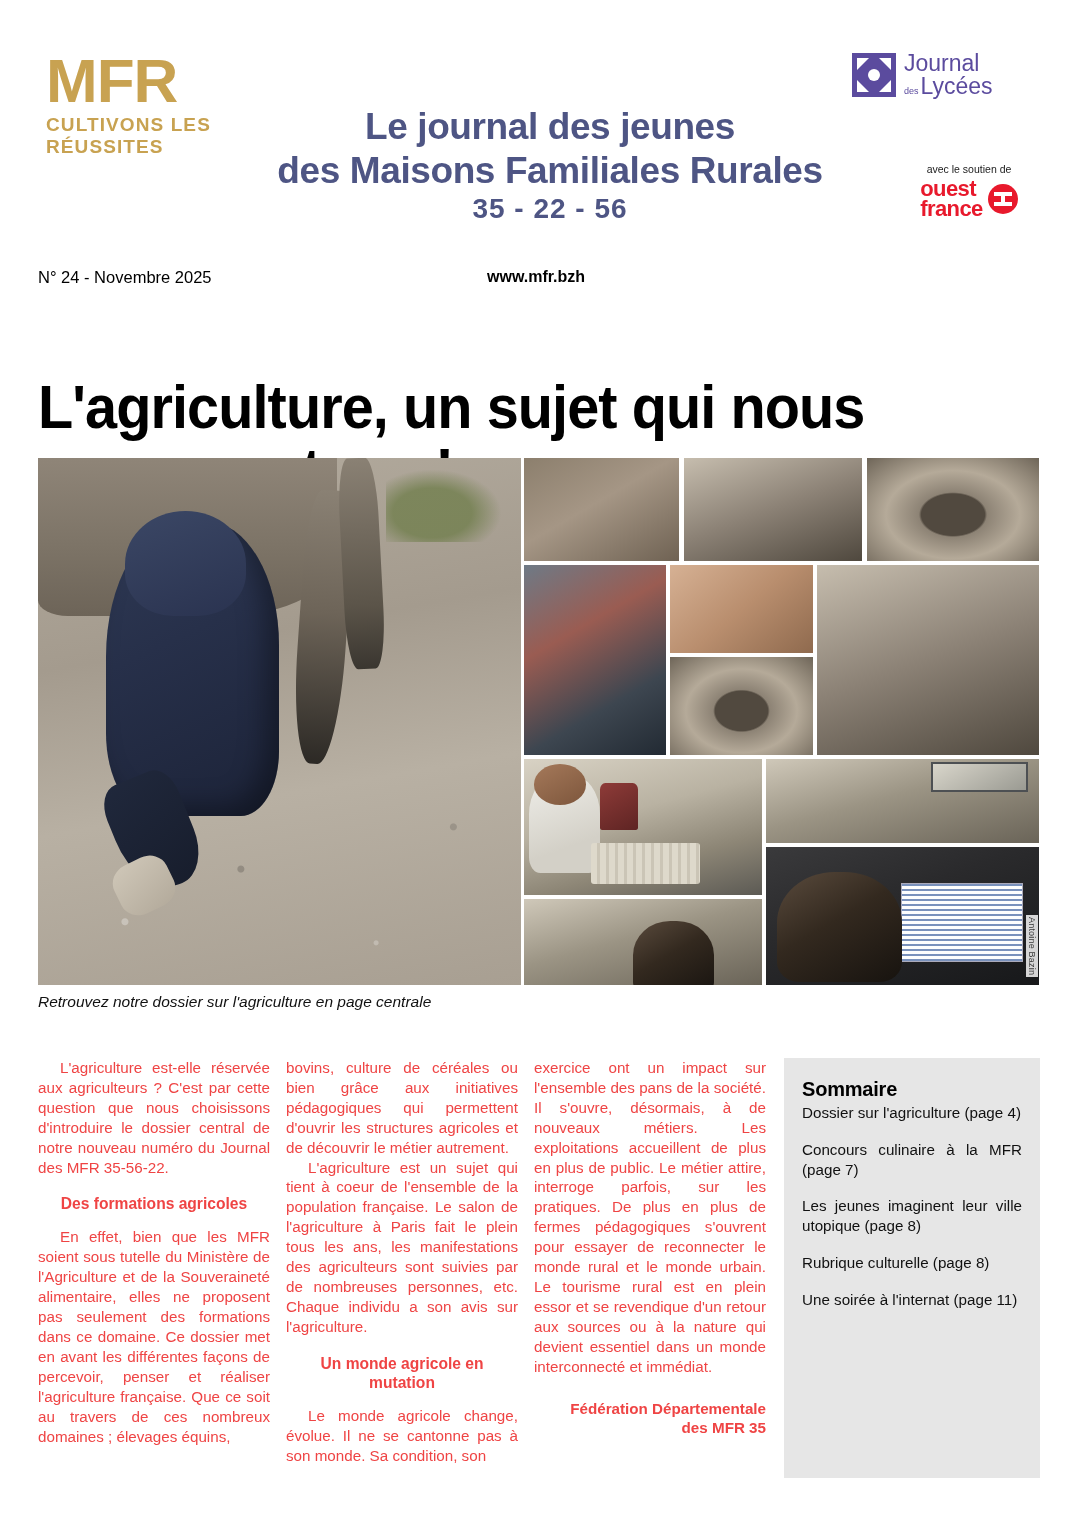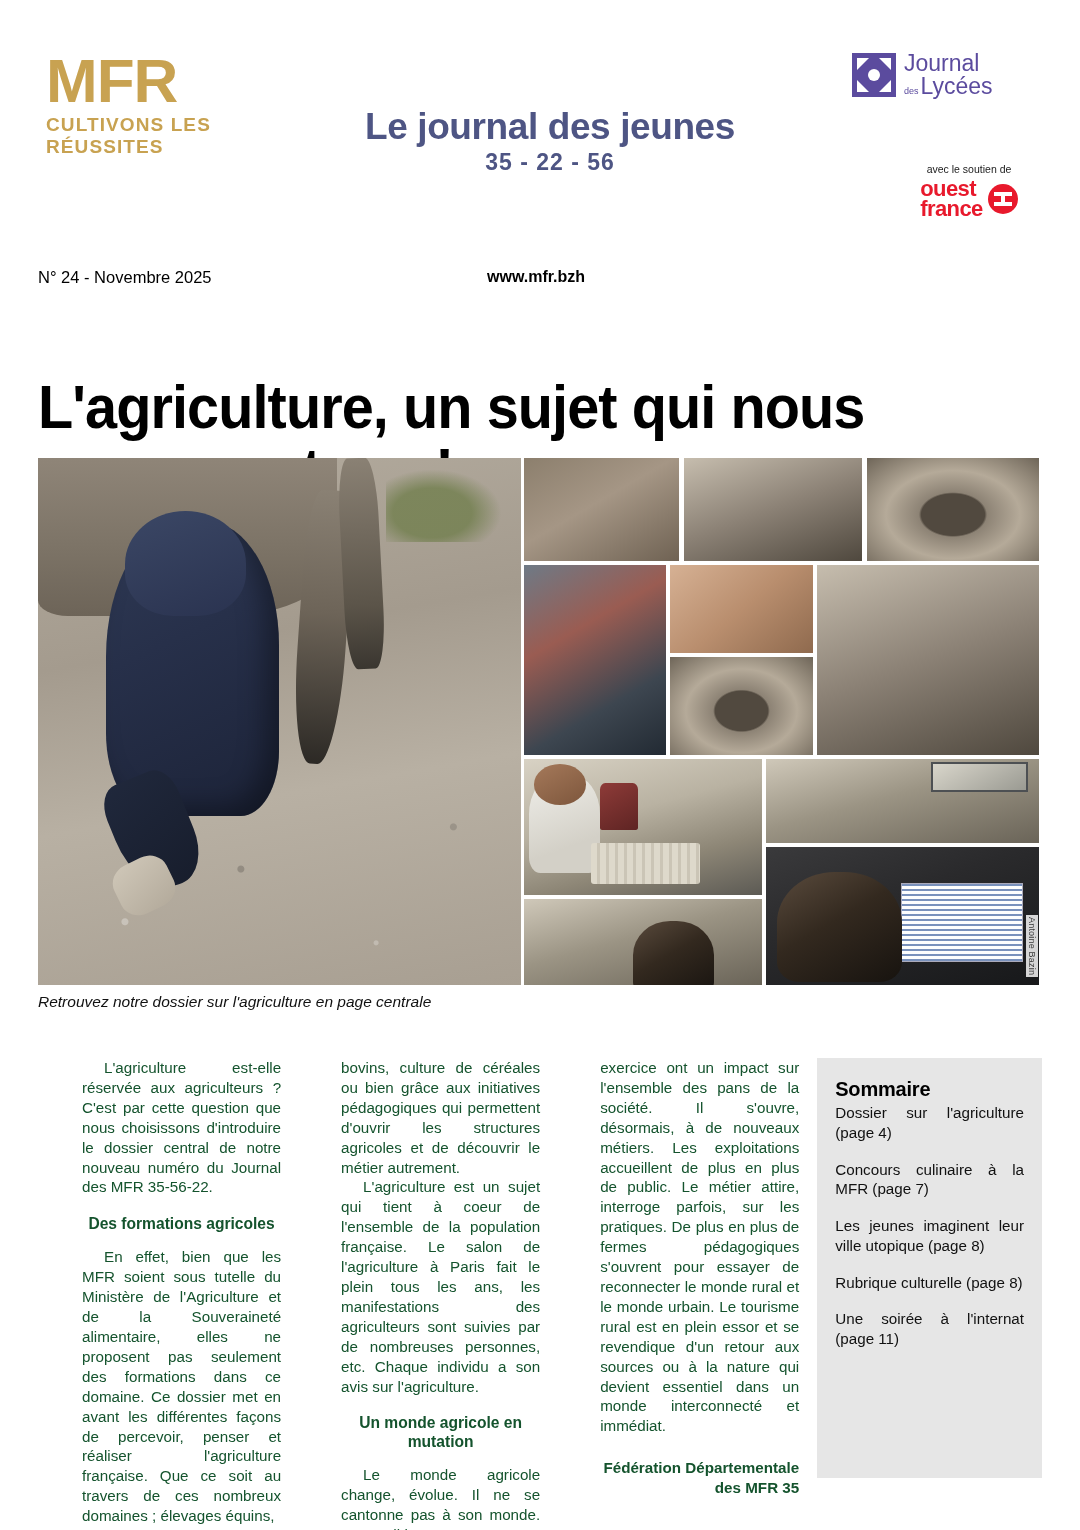--- a/index.html
+++ b/index.html
@@ -69,21 +69,21 @@
   }
   .title-line {
     font-family: "Liberation Sans", sans-serif;
     font-weight: bold;
     font-size: 37px;
     color: #4e5584;
     line-height: 1.18;
     letter-spacing: -0.4px;
   }
   .title-line.num {
-    font-size: 23px;
+    font-size: 28px;
     letter-spacing: 1px;
   }
 
   .jdl {
     position: absolute;
     right: 28px;
     top: 52px;
     width: 200px;
     text-align: left;
   }
@@ -396,23 +396,22 @@
     display: flex;
     gap: 0;
   }
   .col {
     width: 232px;
     margin-right: 16px;
     font-size: 15.2px;
     line-height: 1.31;
     text-align: justify;
     text-justify: inter-word;
-    color: #14532d;
+    color: #ef4444;
     hyphens: none;
-    margin-left: 44px;
   }
   .col p {
     margin: 0;
     text-indent: 22px;
   }
   .col p.noindent { text-indent: 0; }
   .col h3 {
     margin: 17px 0 14px 0;
     font-size: 15.6px;
     font-weight: bold;
@@ -466,20 +465,21 @@
       <span class="mfr-word">MFR</span>
       <svg class="mfr-figure" viewBox="0 0 42 52">
         <circle cx="21" cy="9" r="7" fill="#ffffff"></circle>
         <path d="M2 20 L40 20 L40 25 L24 25 L24 32 L34 52 L27 52 L21 36 L15 52 L8 52 L18 32 L18 25 L2 25 Z" fill="#ffffff"></path>
       </svg>
       <span class="mfr-tag">CULTIVONS LES RÉUSSITES</span>
     </div>
 
     <div class="title-block">
       <div class="title-line">Le journal des jeunes</div>
+      <div class="title-line">des Maisons Familiales Rurales</div>
       <div class="title-line num">35 - 22 - 56</div>
     </div>
 
     <div class="jdl">
       <div class="jdl-row">
         <span class="jdl-mark">
           <i style="left:5px;top:5px;width:12px;height:12px;clip-path:polygon(0 0,100% 0,0 100%)"></i>
           <i style="left:27px;top:5px;width:12px;height:12px;clip-path:polygon(100% 0,100% 100%,0 0)"></i>
           <i style="left:5px;top:27px;width:12px;height:12px;clip-path:polygon(0 0,0 100%,100% 100%)"></i>
           <i style="left:27px;top:27px;width:12px;height:12px;clip-path:polygon(100% 0,100% 100%,0 100%)"></i>

